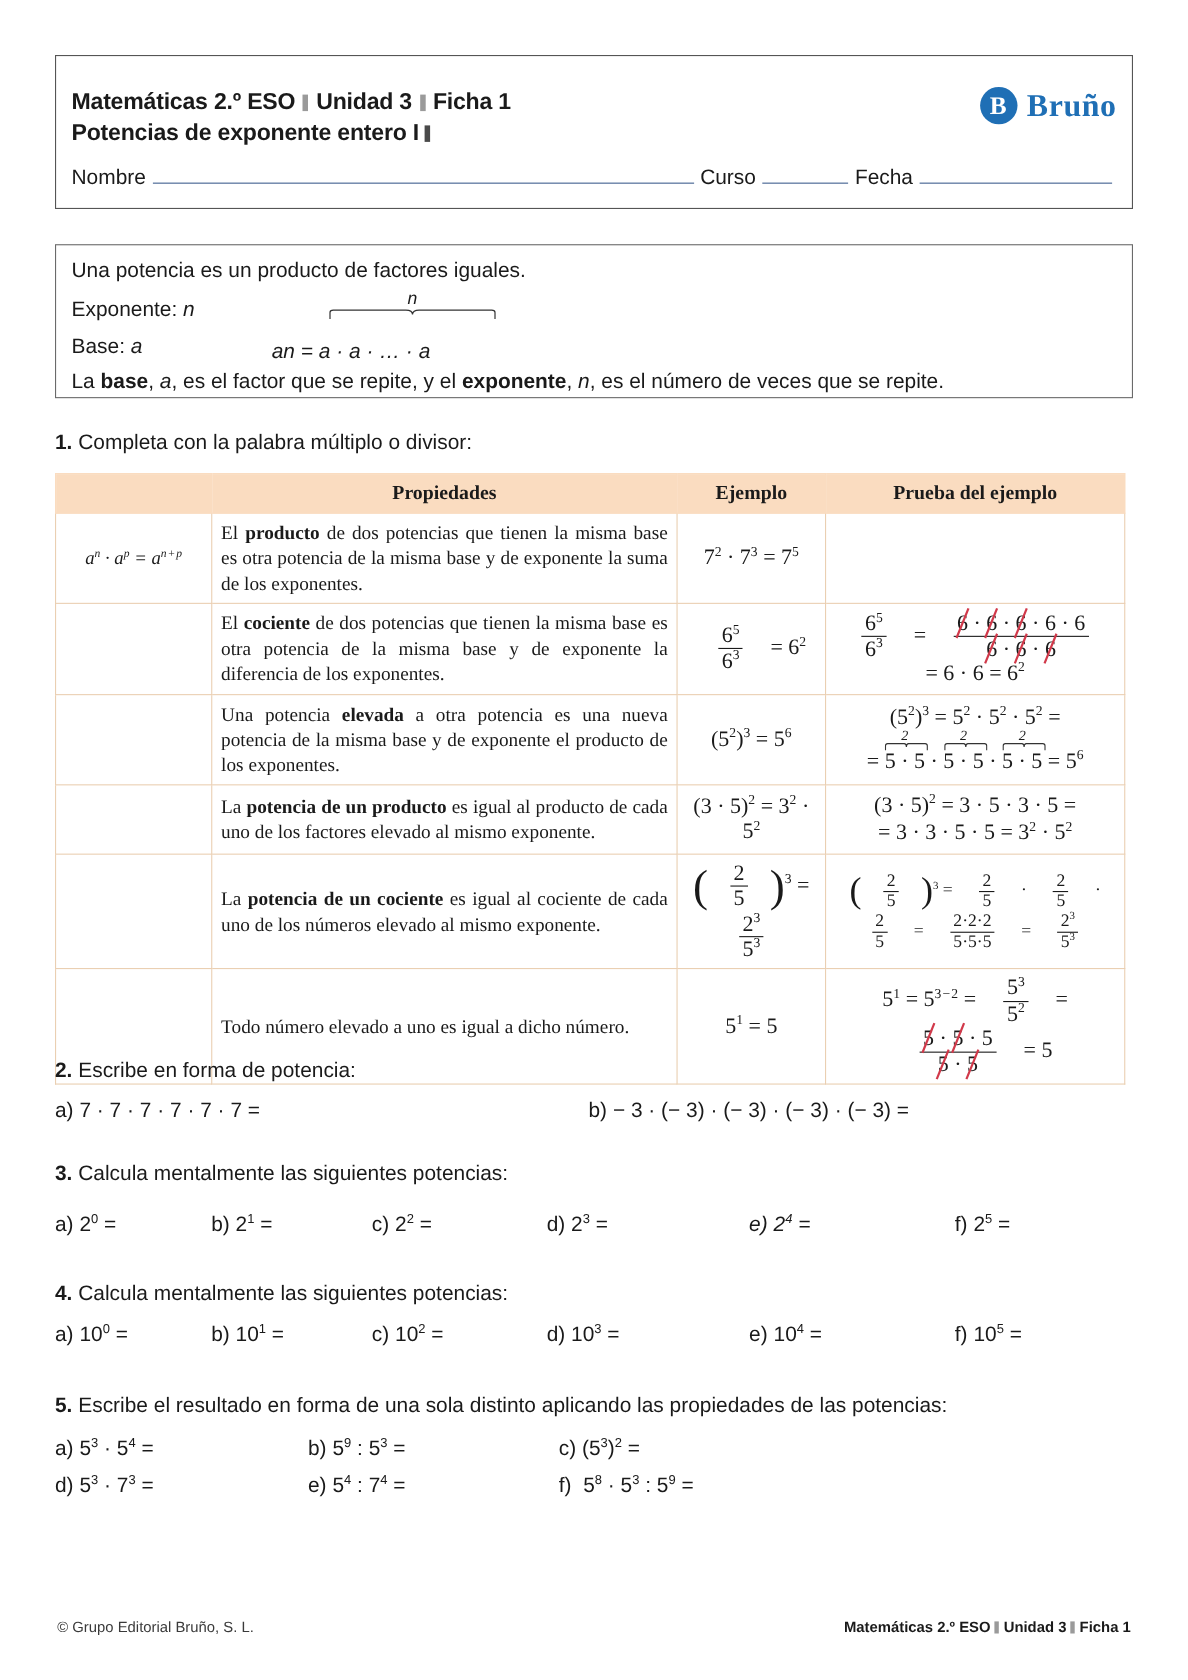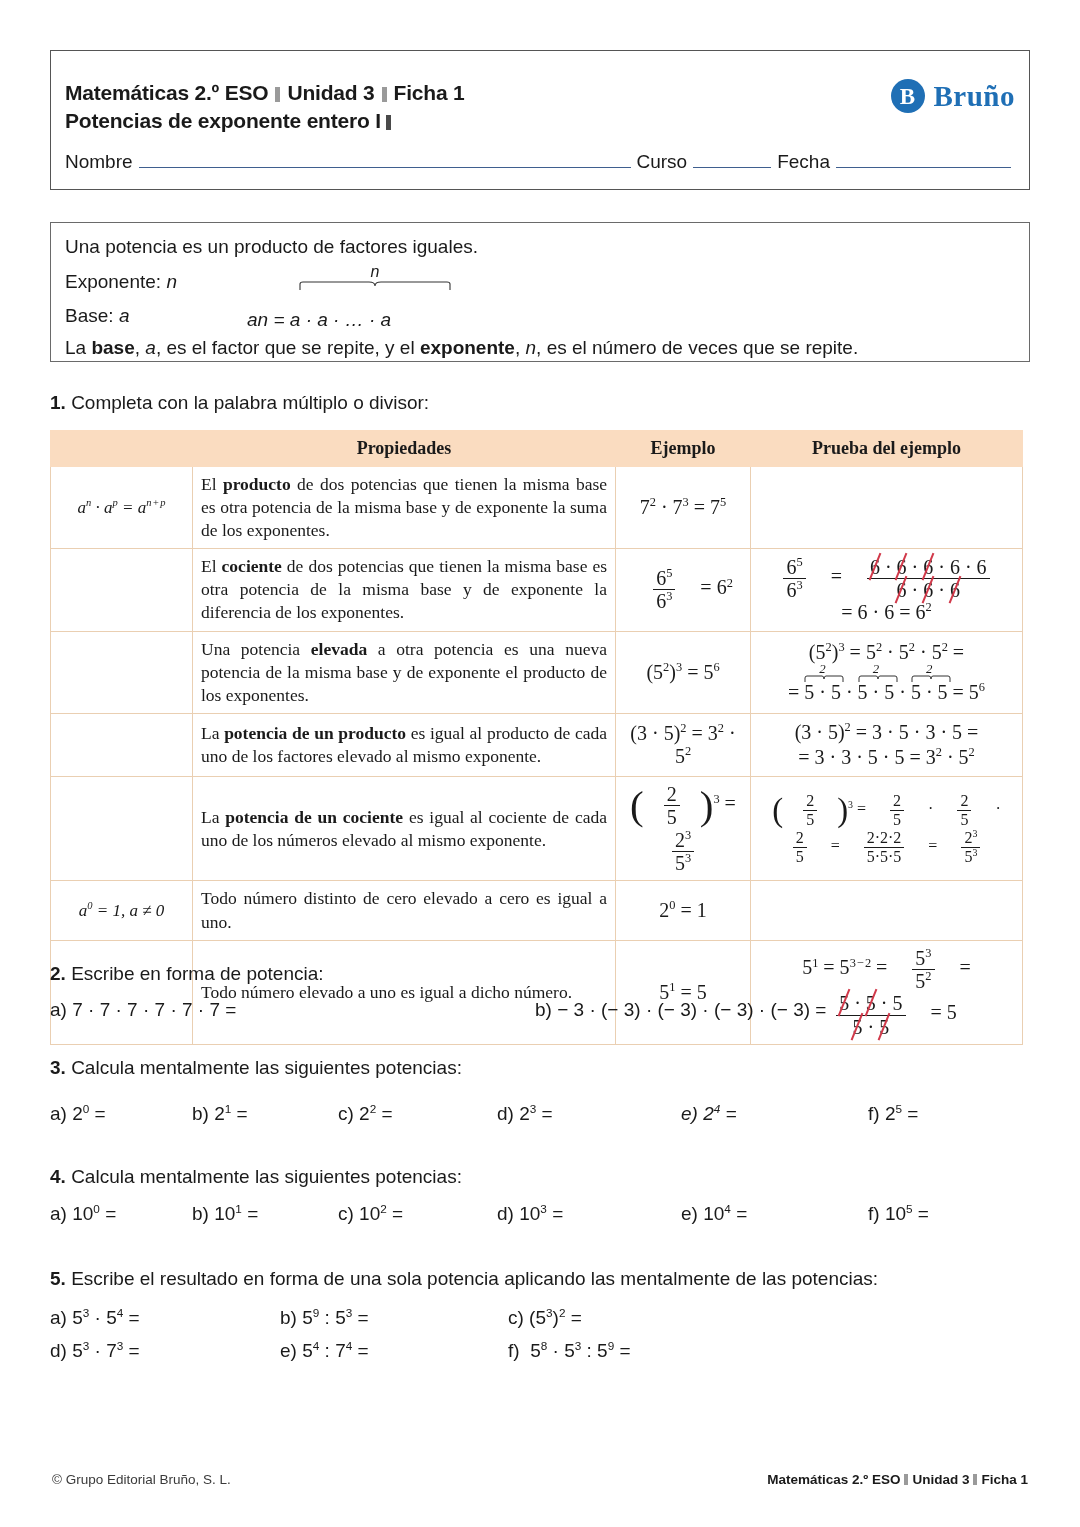--- a/index.html
+++ b/index.html
@@ -445,32 +445,20 @@
           <span class="paren-big">(</span><span class="frac"><span class="num">2</span><span class="den">5</span></span><span class="paren-big">)</span><sup>3</sup>
           =
           <span class="frac"><span class="num">2</span><span class="den">5</span></span> ·
           <span class="frac"><span class="num">2</span><span class="den">5</span></span> ·
           <span class="frac"><span class="num">2</span><span class="den">5</span></span> =
           <span class="frac"><span class="num">2·2·2</span><span class="den">5·5·5</span></span> =
           <span class="frac"><span class="num">2<sup>3</sup></span><span class="den">5<sup>3</sup></span></span>
         </td>
       </tr>
 
-      <tr style="height:58px;">
-        <td class="cell-formula">
-          <span class="ital">a<sup>0</sup> = 1, a ≠ 0</span>
-        </td>
-        <td class="cell-desc">
-          <span>Todo número distinto de cero elevado a cero es igual a uno.</span>
-        </td>
-        <td class="cell-ej">
-          2<sup>0</sup> = 1
-        </td>
-        <td class="cell-prueba"></td>
-      </tr>
 
       <tr style="height:62px;">
         <td class="cell-formula"></td>
         <td class="cell-desc">
           <span>Todo número elevado a uno es igual a dicho número.</span>
         </td>
         <td class="cell-ej">
           5<sup>1</sup> = 5
         </td>
         <td class="cell-prueba">
@@ -515,21 +503,21 @@
   </div>
   <div class="ex-row" style="left:50px;  top:1203px;"><span>a)</span> <span>10</span><sup>0</sup> =</div>
   <div class="ex-row" style="left:192px; top:1203px;"><span>b)</span> <span>10</span><sup>1</sup> =</div>
   <div class="ex-row" style="left:338px; top:1203px;"><span>c)</span> <span>10</span><sup>2</sup> =</div>
   <div class="ex-row" style="left:497px; top:1203px;"><span>d)</span> <span>10</span><sup>3</sup> =</div>
   <div class="ex-row" style="left:681px; top:1203px;"><span>e)</span> <span>10</span><sup>4</sup> =</div>
   <div class="ex-row" style="left:868px; top:1203px;"><span>f)</span> <span>10</span><sup>5</sup> =</div>
 
   <div class="ex-head" style="left:50px; top:1268px;">
     <span class="ex-num">5.</span>
-    <span>Escribe el resultado en forma de una sola potencia aplicando las mentalmente de las potencias:</span>
+    <span>Escribe el resultado en forma de una sola distinto aplicando las propiedades de las potencias:</span>
   </div>
   <div class="ex-row" style="left:50px;  top:1307px;"><span>a)</span> 5<sup>3</sup> · 5<sup>4</sup> =</div>
   <div class="ex-row" style="left:280px; top:1307px;"><span>b)</span> 5<sup>9</sup> : 5<sup>3</sup> =</div>
   <div class="ex-row" style="left:508px; top:1307px;"><span>c)</span> (5<sup>3</sup>)<sup>2</sup> =</div>
   <div class="ex-row" style="left:50px;  top:1340px;"><span>d)</span> 5<sup>3</sup> · 7<sup>3</sup> =</div>
   <div class="ex-row" style="left:280px; top:1340px;"><span>e)</span> 5<sup>4</sup> : 7<sup>4</sup> =</div>
   <div class="ex-row" style="left:508px; top:1340px;"><span>f)</span>&nbsp; 5<sup>8</sup> · 5<sup>3</sup> : 5<sup>9</sup> =</div>
 
   <div class="footer-left">© Grupo Editorial Bruño, S. L.</div>
   <div class="footer-right">

